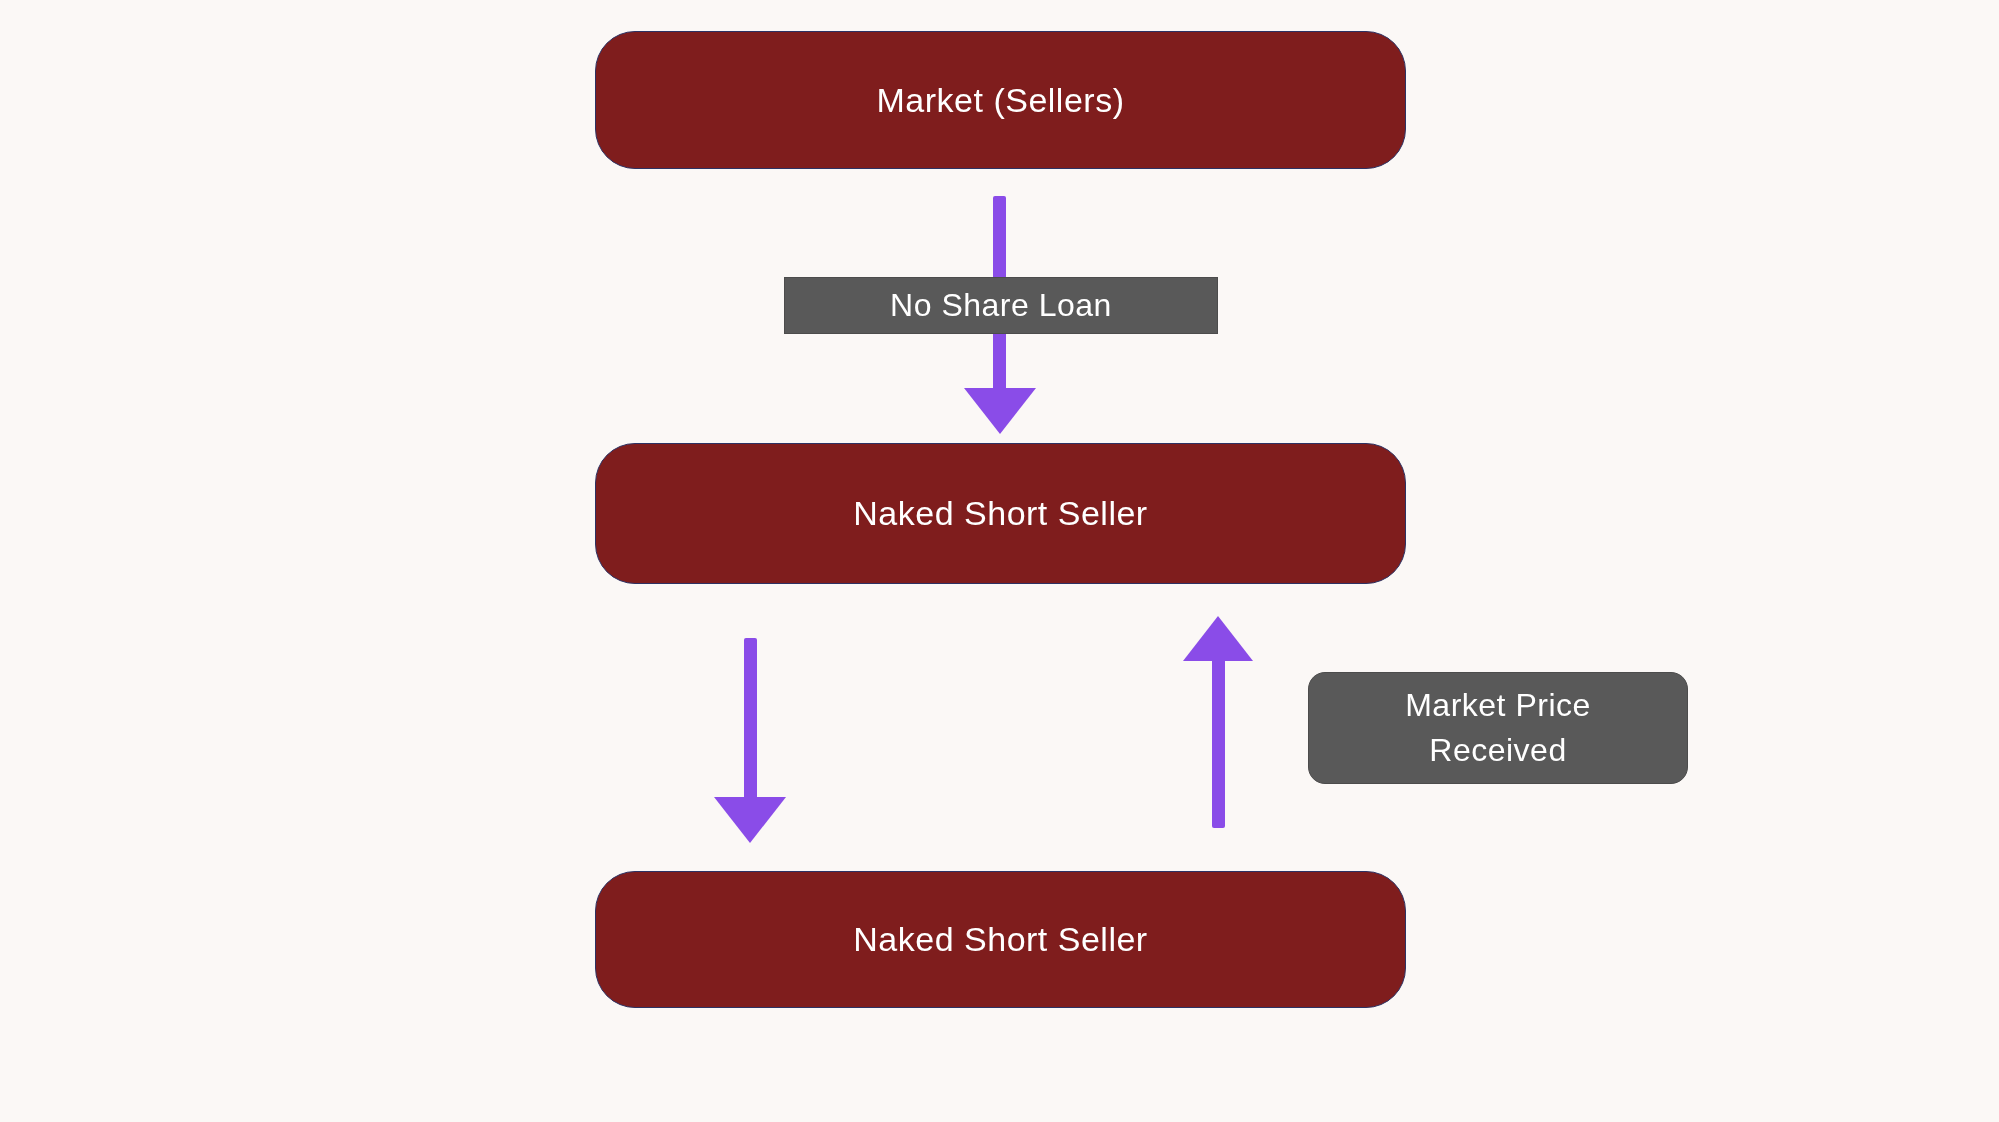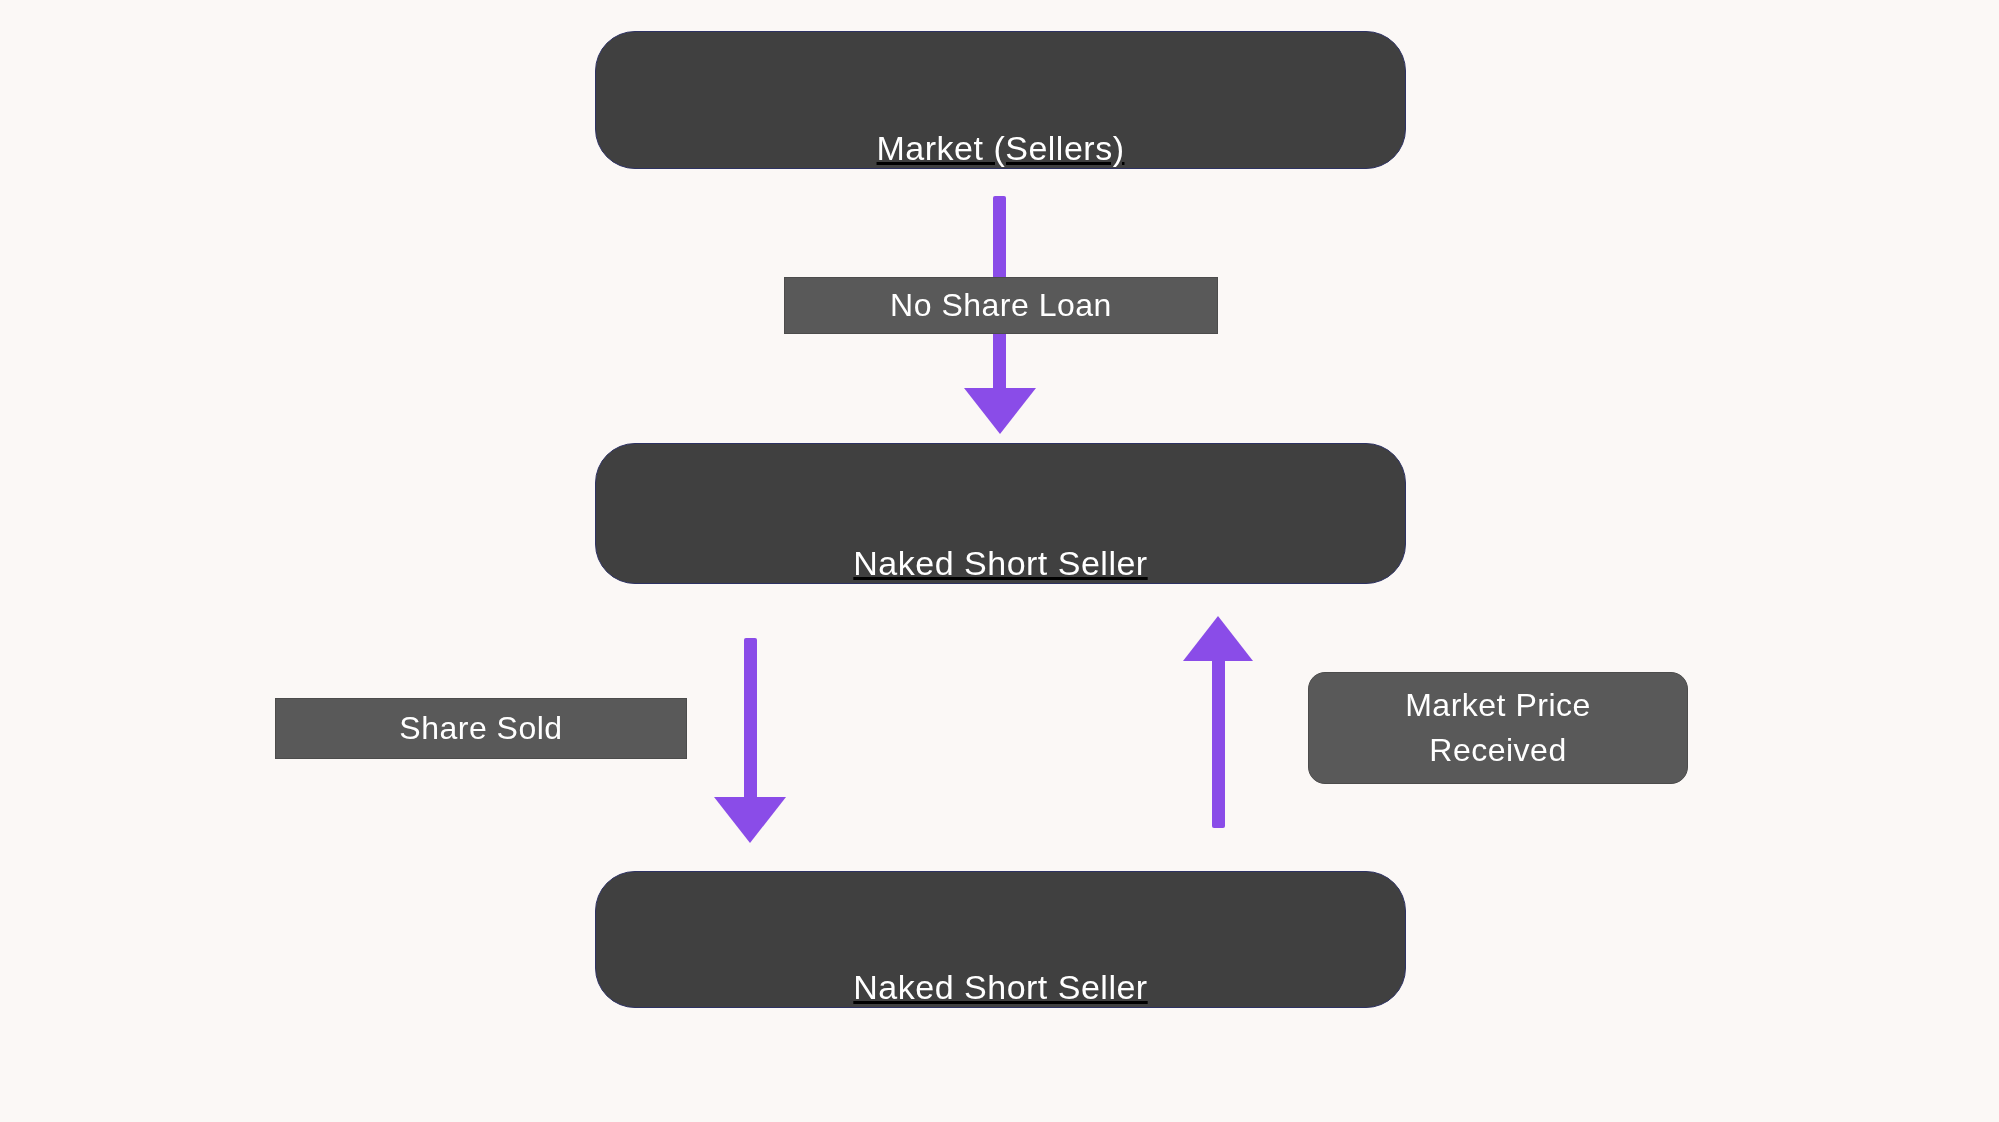--- a/index.html
+++ b/index.html
@@ -14,28 +14,27 @@
     height: 1122px;
     background: #fbf8f6;
     overflow: hidden;
   }
 
   
   .node {
     position: absolute;
     width: 811px;
     height: 138px;
-    background: #404040;
+    background: #7f1d1d;
     border: 1px solid #2d3263;
     border-radius: 40px;
     display: flex;
-    align-items: flex-end;
+    align-items: center;
     justify-content: center;
     box-sizing: border-box;
-    text-decoration: underline;
   }
   .node-label {
     color: #ffffff;
     font-size: 34px;
     letter-spacing: 0.5px;
     text-align: center;
   }
   .node-market  { left: 595px; top: 31px; }
   .node-mid     { left: 595px; top: 443px; height: 141px; }
   .node-bottom  { left: 595px; top: 871px; height: 137px; }
@@ -114,23 +113,20 @@
     <span>No Share Loan</span>
   </div>
 
   <div class="node node-mid">
     <span class="node-label">Naked Short Seller</span>
   </div>
 
   <div class="arrow-shaft shaft-2"></div>
   <div class="arrow-head down head-2"></div>
 
-  <div class="edge-label label-share-sold">
-    <span>Share Sold</span>
-  </div>
 
   <div class="arrow-head up head-3"></div>
   <div class="arrow-shaft shaft-3"></div>
 
   <div class="edge-label label-market-price">
     <span>Market Price
 Received</span>
   </div>
 
   <div class="node node-bottom">

